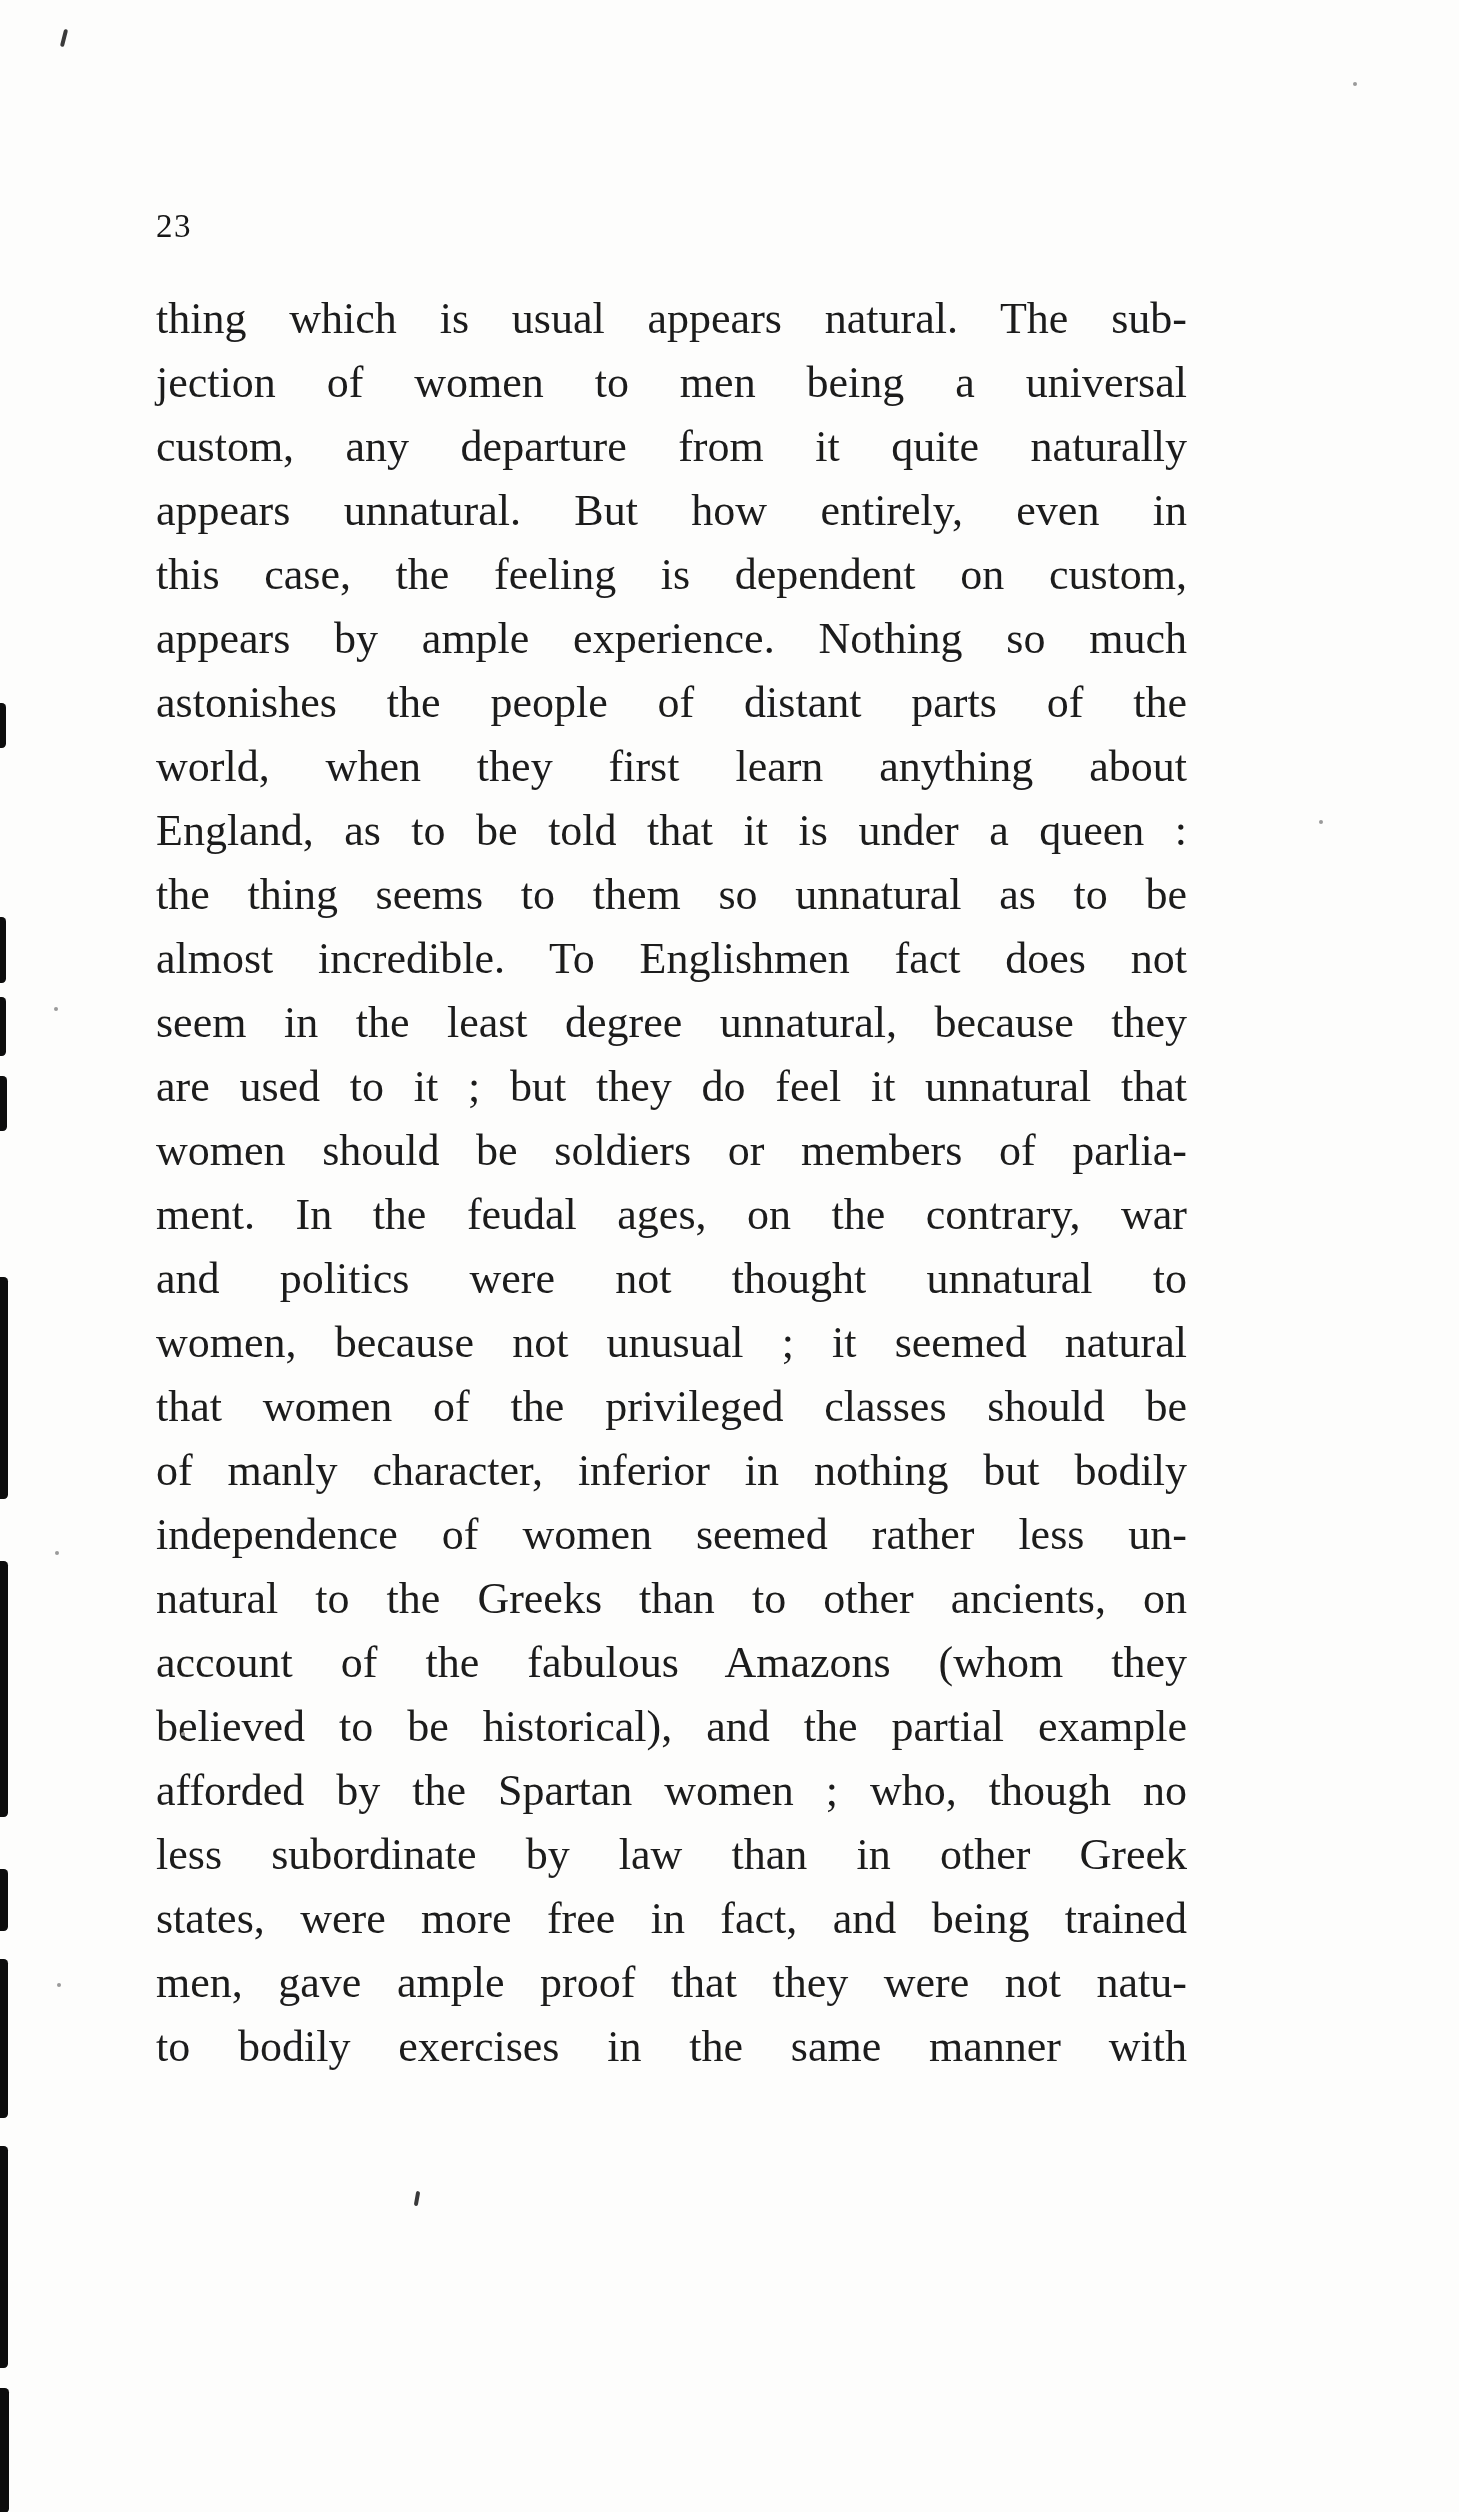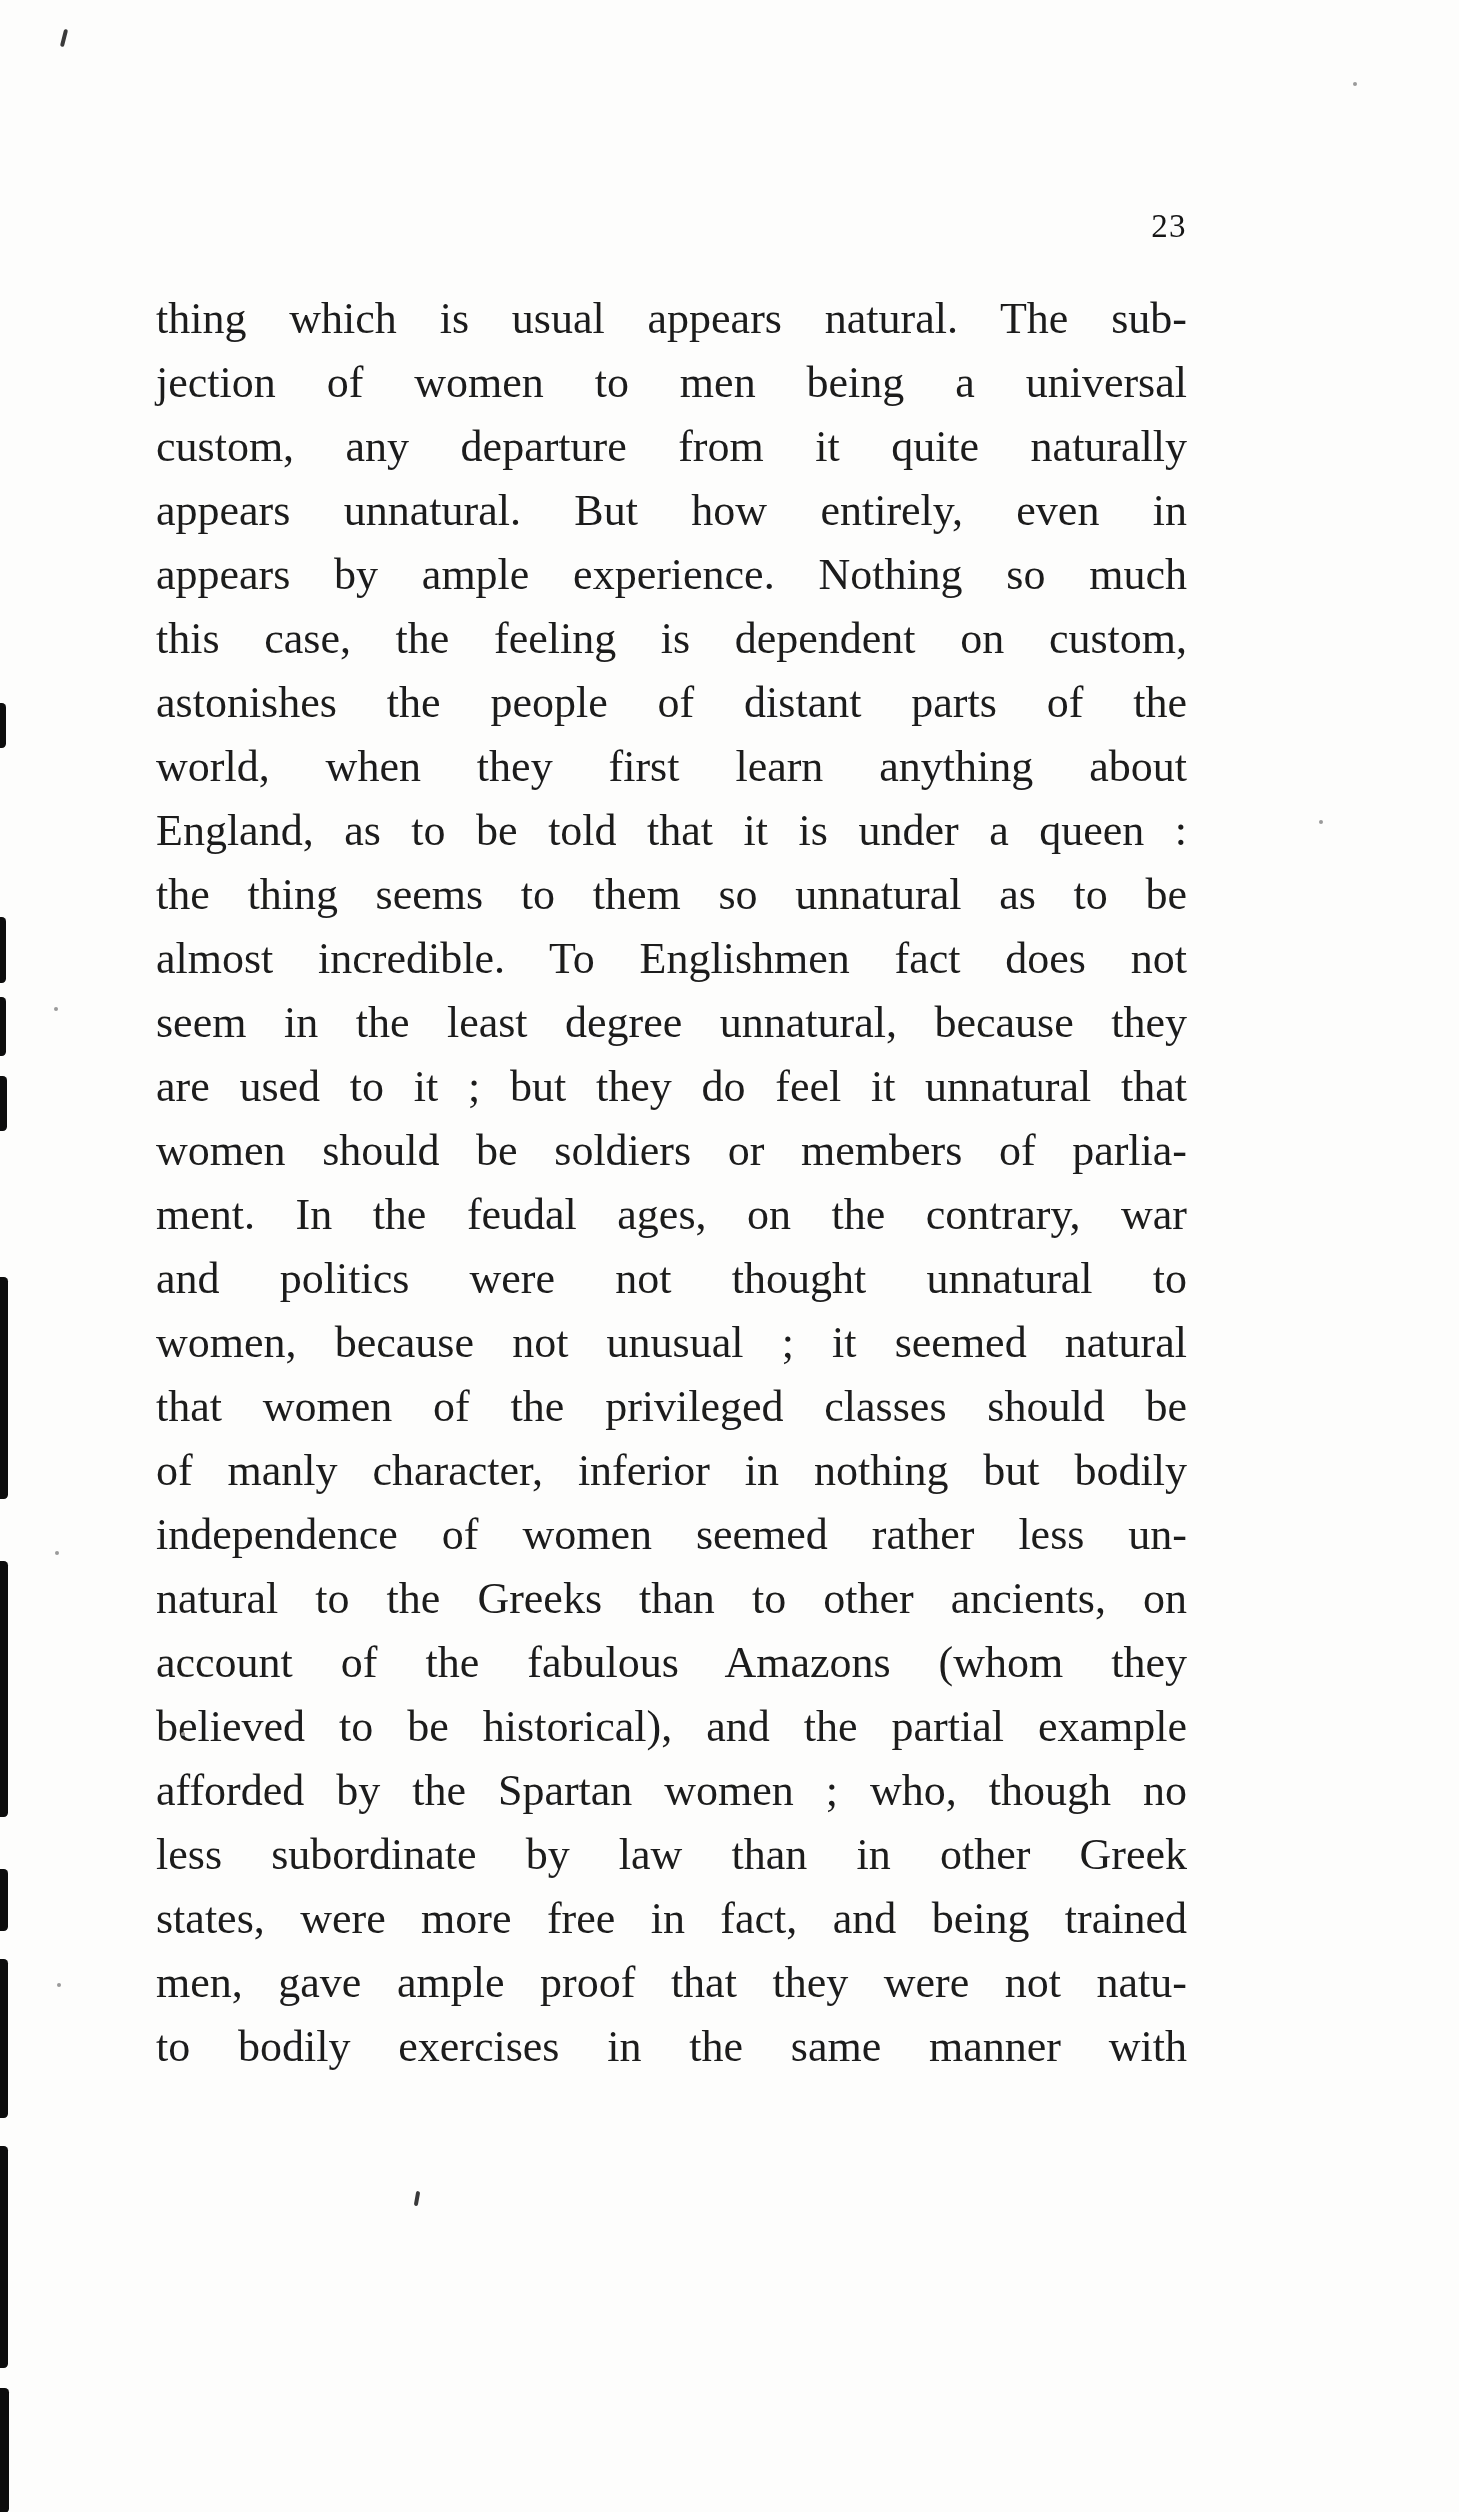--- a/index.html
+++ b/index.html
@@ -14,21 +14,21 @@
     background: #fdfdfc;
     overflow: hidden;
     font-family: "Liberation Serif", "DejaVu Serif", serif;
     color: #1c1c1c;
   }
   .page-number {
     position: absolute;
     top: 208px;
     left: 156px;
     width: 1031px;
-    text-align: right;
+    text-align: left;
     font-size: 33px;
     letter-spacing: 1.4px;
     color: #161616;
   }
   .text-block {
     position: absolute;
     top: 287px;
     left: 156px;
     width: 1031px;
     font-size: 44px;
@@ -66,22 +66,22 @@
 
 <div class="page">
 
   <div class="page-number">23</div>
 
   <div class="text-block">
     <div class="line">thing which is usual appears natural.  The sub-</div>
     <div class="line">jection of women to men being a universal</div>
     <div class="line">custom, any departure from it quite naturally</div>
     <div class="line">appears unnatural.  But how entirely, even in</div>
+    <div class="line">this case, the feeling is dependent on custom,</div>
     <div class="line">appears by ample experience.  Nothing so much</div>
-    <div class="line">this case, the feeling is dependent on custom,</div>
     <div class="line">astonishes the people of distant parts of the</div>
     <div class="line">world, when they first learn anything about</div>
     <div class="line">England, as to be told that it is under a queen :</div>
     <div class="line">the thing seems to them so unnatural as to be</div>
     <div class="line">almost incredible.  To Englishmen fact does not</div>
     <div class="line">seem in the least degree unnatural, because they</div>
     <div class="line">are used to it ; but they do feel it unnatural that</div>
     <div class="line">women should be soldiers or members of parlia-</div>
     <div class="line">ment.  In the feudal ages, on the contrary, war</div>
     <div class="line">and politics were not thought unnatural to</div>

